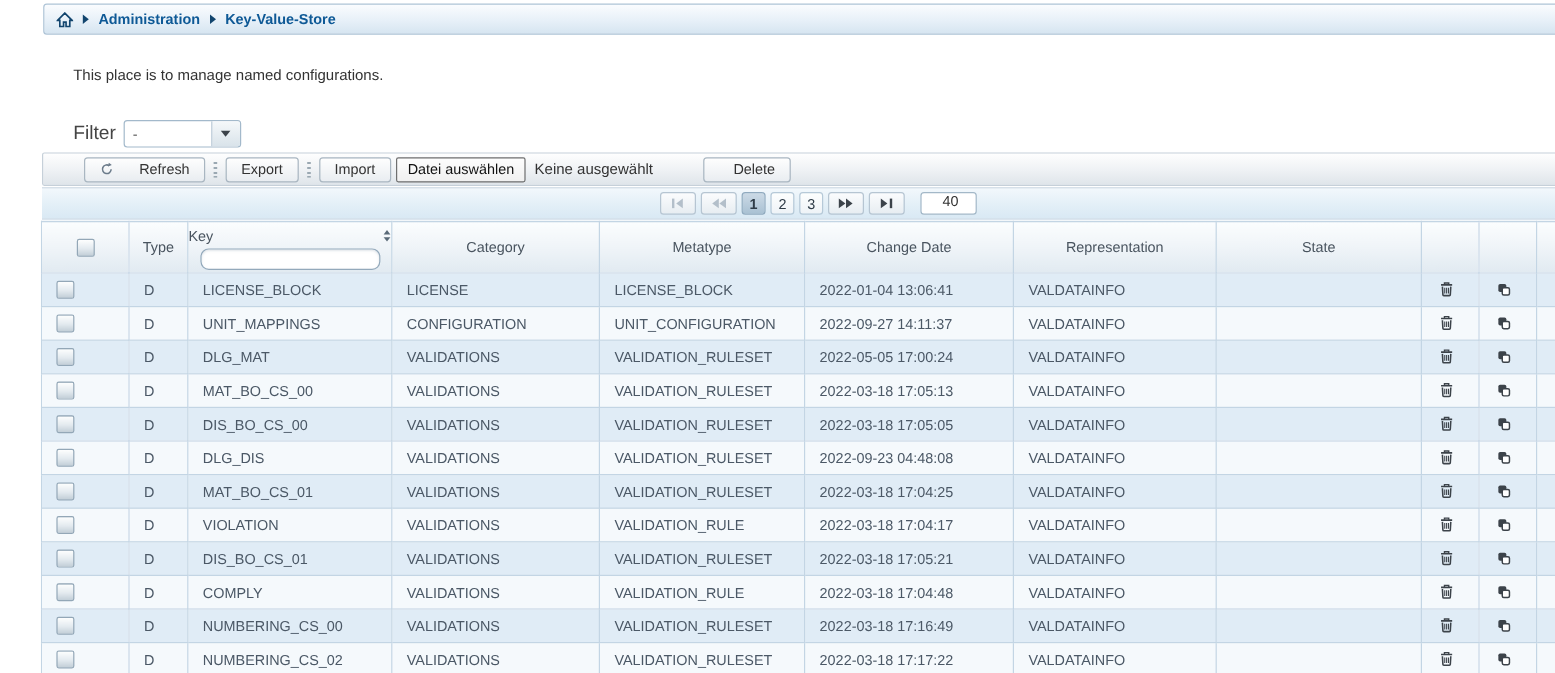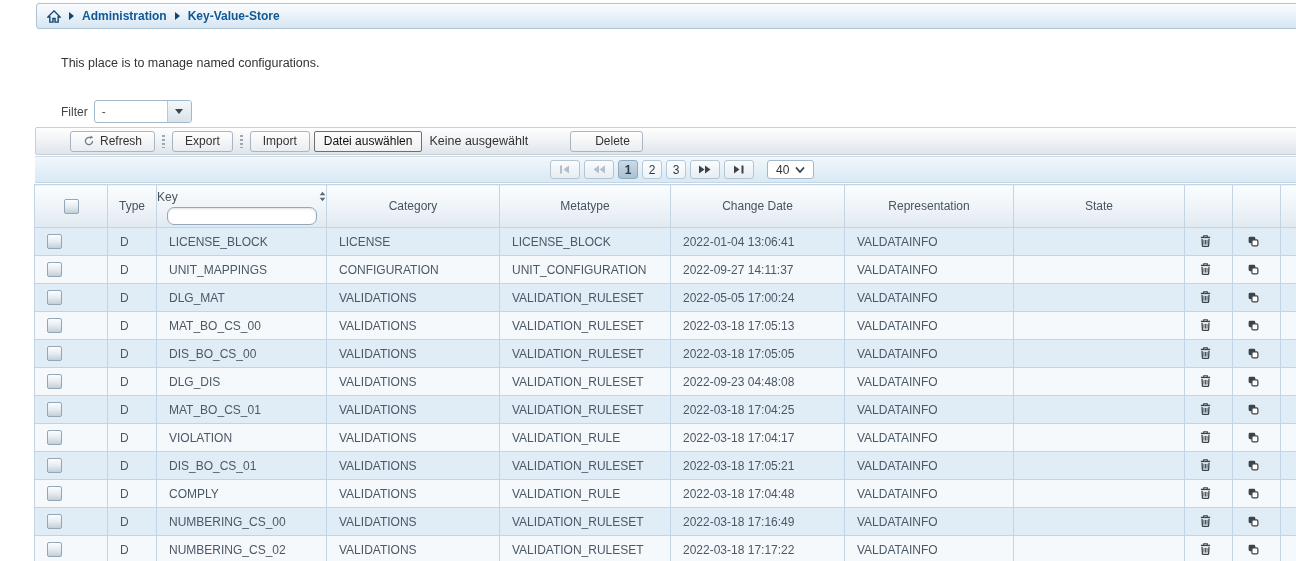--- a/index.html
+++ b/index.html
@@ -16,41 +16,41 @@
   }
   .crumb-link { font-size:12px; font-weight:bold; color:#0e5996; text-decoration:none; cursor:pointer; }
   .crumb-sep { width:0; height:0; border-left:5px solid #12456e; border-top:4px solid transparent; border-bottom:4px solid transparent; }
   .home-ic { display:flex; align-items:center; cursor:pointer; }
 
   
   .intro { position:absolute; top:56px; left:27px; font-size:12.5px; color:#333; }
 
   
   .filter-row { position:absolute; top:100px; left:27px; display:flex; align-items:center; gap:6px; }
-  .filter-label { font-size:12px; color:#444; }
+  .filter-label { font-size:16px; color:#444; }
   .pf-select {
     display:flex; width:98px; height:23px; background:#fff;
     border:1px solid #a3b9cb; border-radius:3px; overflow:hidden; cursor:pointer;
   }
   .pf-select .val { flex:1; font-size:12px; color:#555; padding:4px 0 0 7px; }
   .pf-select .btn {
     width:24px; display:flex; align-items:center; justify-content:center;
     background:linear-gradient(180deg,#f5f8fa,#d9e3ea); border-left:1px solid #b8c9d6;
   }
   .tri-down { width:0; height:0; border-top:5px solid #3c434a; border-left:4px solid transparent; border-right:4px solid transparent; }
 
   
   .toolbar {
     position:absolute; top:127px; left:1px; right:1px; height:28px;
     display:flex; align-items:center; padding:0 8px 0 34px;
     background:linear-gradient(180deg,#fefefe 0%,#eef1f4 55%,#dfe5ea 100%);
     border:1px solid #c6d0d9; border-radius:2px;
   }
   .tb-btn {
-    display:inline-flex; align-items:center; gap:5px; height:21px; padding:0 12px;
+    display:inline-flex; align-items:center; gap:21px; height:21px; padding:0 12px;
     background:linear-gradient(180deg,#fefefe,#e9edf1); border:1px solid #a9b6c1;
     border-radius:3px; font-size:12px; color:#333; cursor:pointer; white-space:nowrap;
     font-family:inherit;
   }
   .tb-sep { width:3px; height:13px; margin:0 7px;
     background:repeating-linear-gradient(180deg,#9aa8b2 0 2px,transparent 2px 4px); }
   .file-btn {
     height:21px; padding:0 9px; margin-left:4px; font-size:12px; color:#111;
     background:linear-gradient(180deg,#fdfdfd,#f0f0f0); border:1px solid #6f6f6f;
     border-radius:2px; cursor:pointer; font-family:inherit;
@@ -75,21 +75,21 @@
     min-width:20px; height:19px; display:flex; align-items:center; justify-content:center;
     font-size:12px; color:#2e3b47; background:linear-gradient(180deg,#fdfefe,#eef3f7);
     border:1px solid #b6c9d8; border-radius:3px; cursor:pointer; padding:0 4px;
   }
   .pg-page.active {
     background:linear-gradient(180deg,#ccdae6,#a9c1d3); border-color:#90aabf; font-weight:bold;
   }
   .pg-size {
     display:flex; align-items:center; gap:6px; width:47px; height:19px; margin-left:9px;
     padding:0 5px 0 8px; background:#fff; border:1px solid #a3b8c8; border-radius:3px;
-    font-size:12px; color:#333; cursor:pointer;
+    font-size:12px; color:#333; cursor:pointer;flex-direction:column;
   }
 
   
   .kv-table-wrap { position:absolute; top:184px; left:0; width:1296px; }
   table.kv { width:1296px; border-collapse:collapse; table-layout:fixed; }
   table.kv th, table.kv td { border:1px solid #c3d5e4; overflow:hidden; white-space:nowrap; }
   table.kv thead th {
     height:43px; background:linear-gradient(180deg,#fbfdfe 0%,#eff4f8 50%,#e1eaf1 100%);
     font-size:12px; font-weight:normal; color:#49545f; text-align:center; vertical-align:middle;
   }

